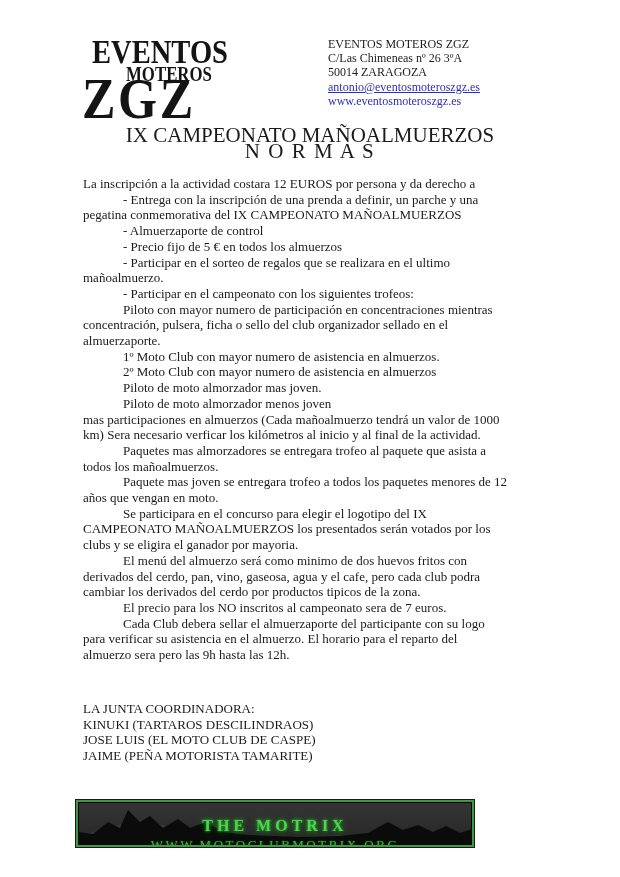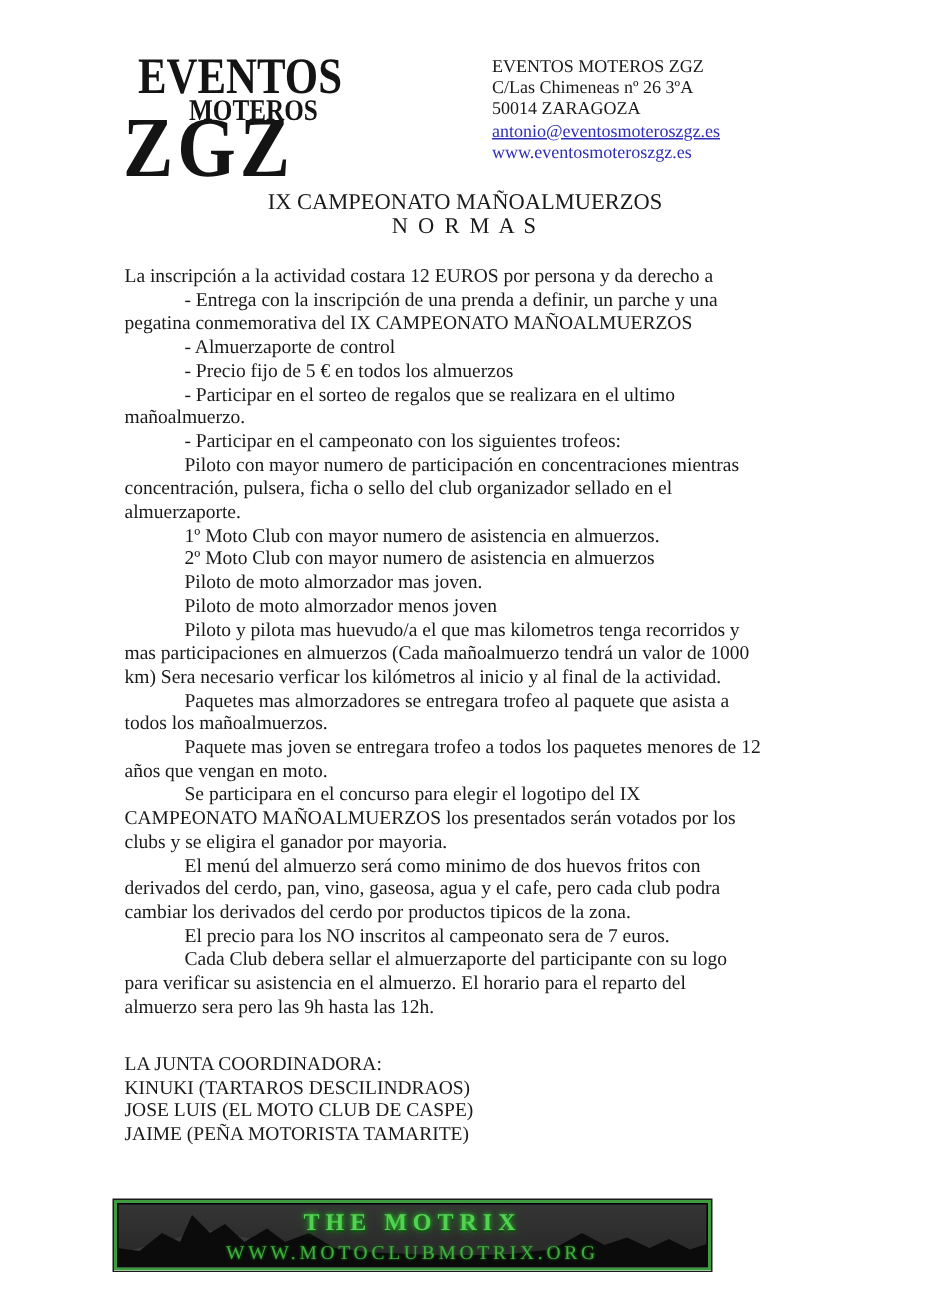--- a/index.html
+++ b/index.html
@@ -11,38 +11,38 @@
   .logo-line { position:absolute; line-height:1; font-weight:bold; color:#141414; white-space:pre; transform-origin:left top; }
   .logo-eventos { left:92px; top:35px; font-size:34px; transform:scaleX(0.84); letter-spacing:0px; }
   .logo-moteros { left:126px; top:64px; font-size:20px; transform:scaleX(0.84); }
   .logo-zgz     { left:82px;  top:70px; font-size:57px; letter-spacing:3px; transform:scaleX(0.88); }
   
   .contact { position:absolute; left:308px; top:37px; font-size:12px; line-height:14.2px;margin-left:20px; }
   .contact a { display:block; color:#2e2eb8; }
   .contact .email-link { text-decoration:underline; }
   .contact .website-link { text-decoration:none; }
   
-  .doc-title { position:absolute; left:0; right:0; top:127px; text-align:center; font-size:15px; line-height:16px; }
+  .doc-title { position:absolute; left:0; right:0; top:127px; text-align:center; font-size:21px; line-height:16px; }
   .doc-title .normas { letter-spacing:1.5px; }
   
   .doc-body { position:absolute; left:83px; top:176px; font-size:13px; line-height:15.7px; }
   .signature { position:absolute; left:83px; top:701px; font-size:13px; line-height:15.6px; }
   .line { white-space:pre; }
   .indent { padding-left:40px; }
   
   .banner {
     position:absolute; left:76px; top:800px; width:394px; height:43px;
     background:linear-gradient(#353535,#262626);
     border:2px solid #3f9b40;
     box-shadow:0 0 0 1px #1a1a1a, inset 0 0 0 1px #000000;
     overflow:hidden;
   }
   .mountains { position:absolute; left:0; bottom:0; width:100%; height:43px; }
   .banner-title {
-    position:relative; margin-top:5px; text-align:center;
+    position:relative; margin-top:15px; text-align:center;
     font-size:16px; font-weight:bold; letter-spacing:4px; color:#52d152;
     text-shadow:0 0 3px #2fbf2f, 0 0 7px #1d8f1d, 0 1px 1px #032903;
   }
   .banner-url {
     position:relative; margin-top:2px; text-align:center;
     font-size:13px; letter-spacing:2.5px; color:#3fae3f;
     text-shadow:0 0 2px #1d8f1d;
   }
 </style>
 </head>
@@ -78,21 +78,20 @@
       <div class="line indent">- Participar en el sorteo de regalos que se realizara en el ultimo</div>
       <div class="line">mañoalmuerzo.</div>
       <div class="line indent">- Participar en el campeonato con los siguientes trofeos:</div>
       <div class="line indent">Piloto con mayor numero de participación en concentraciones mientras</div>
       <div class="line">concentración, pulsera, ficha o sello del club organizador sellado en el</div>
       <div class="line">almuerzaporte.</div>
       <div class="line indent">1º Moto Club con mayor numero de asistencia en almuerzos.</div>
       <div class="line indent">2º Moto Club con mayor numero de asistencia en almuerzos</div>
       <div class="line indent">Piloto de moto almorzador mas joven.</div>
       <div class="line indent">Piloto de moto almorzador menos joven</div>
-      <div class="line indent">Piloto y pilota mas huevudo/a el que mas kilometros tenga recorridos y</div>
       <div class="line">mas participaciones en almuerzos (Cada mañoalmuerzo tendrá un valor de 1000</div>
       <div class="line">km) Sera necesario verficar los kilómetros al inicio y al final de la actividad.</div>
       <div class="line indent">Paquetes mas almorzadores se entregara trofeo al paquete que asista a</div>
       <div class="line">todos los mañoalmuerzos.</div>
       <div class="line indent">Paquete mas joven se entregara trofeo a todos los paquetes menores de 12</div>
       <div class="line">años que vengan en moto.</div>
       <div class="line indent">Se participara en el concurso para elegir el logotipo del IX</div>
       <div class="line">CAMPEONATO MAÑOALMUERZOS los presentados serán votados por los</div>
       <div class="line">clubs y se eligira el ganador por mayoria.</div>
       <div class="line indent">El menú del almuerzo será como minimo de dos huevos fritos con</div>

